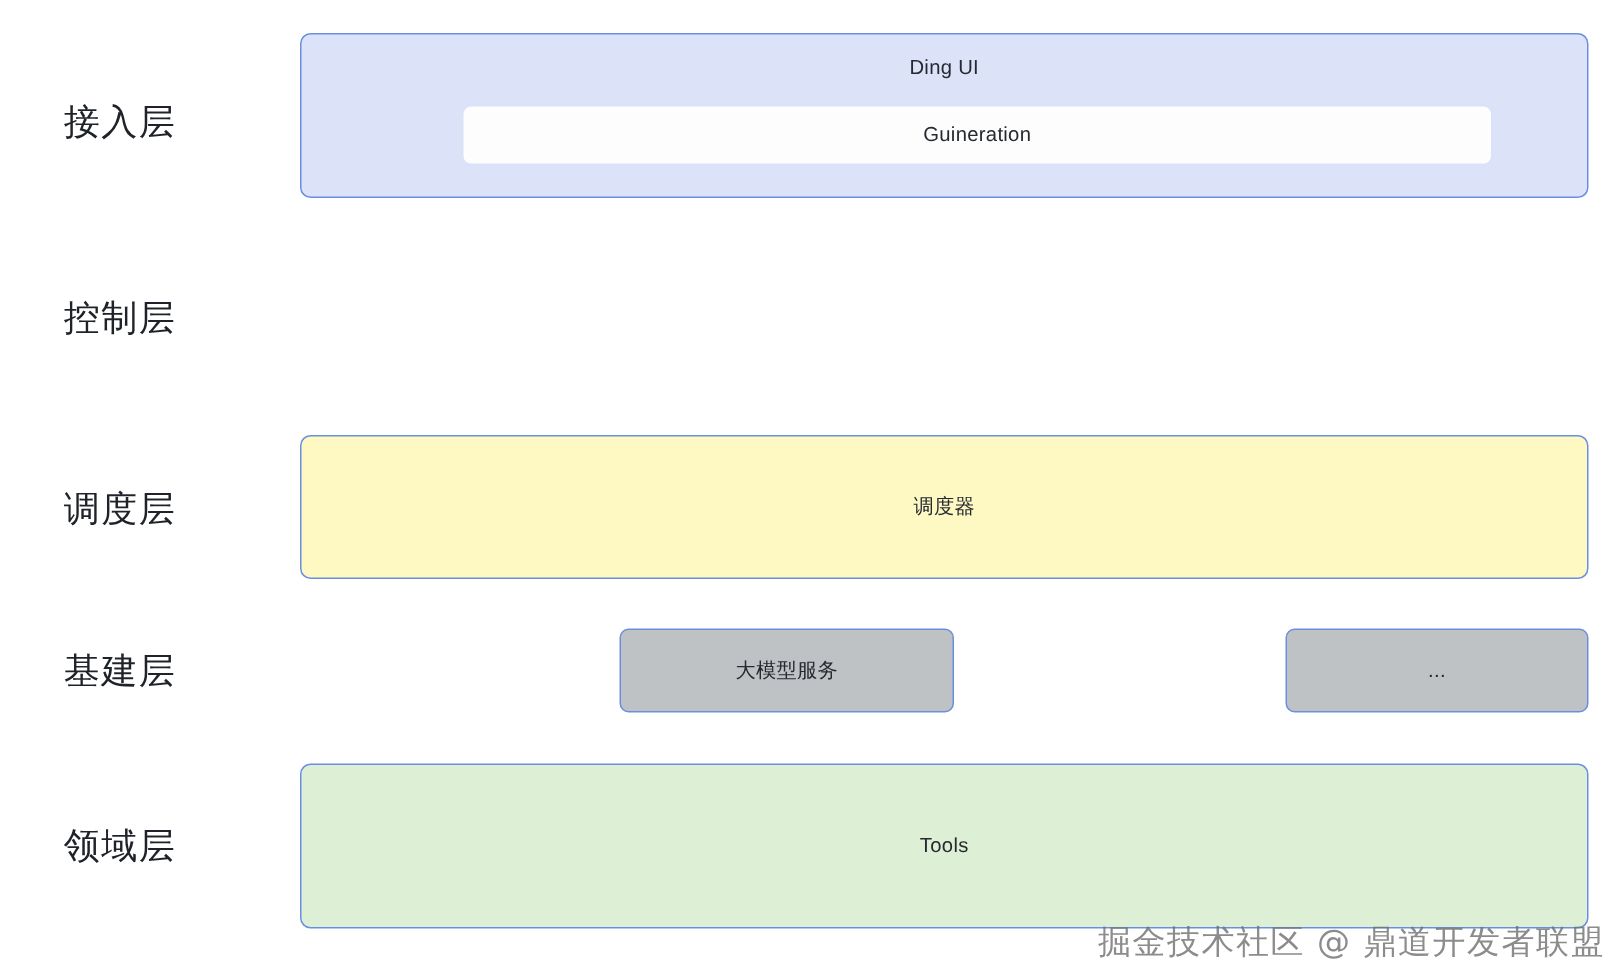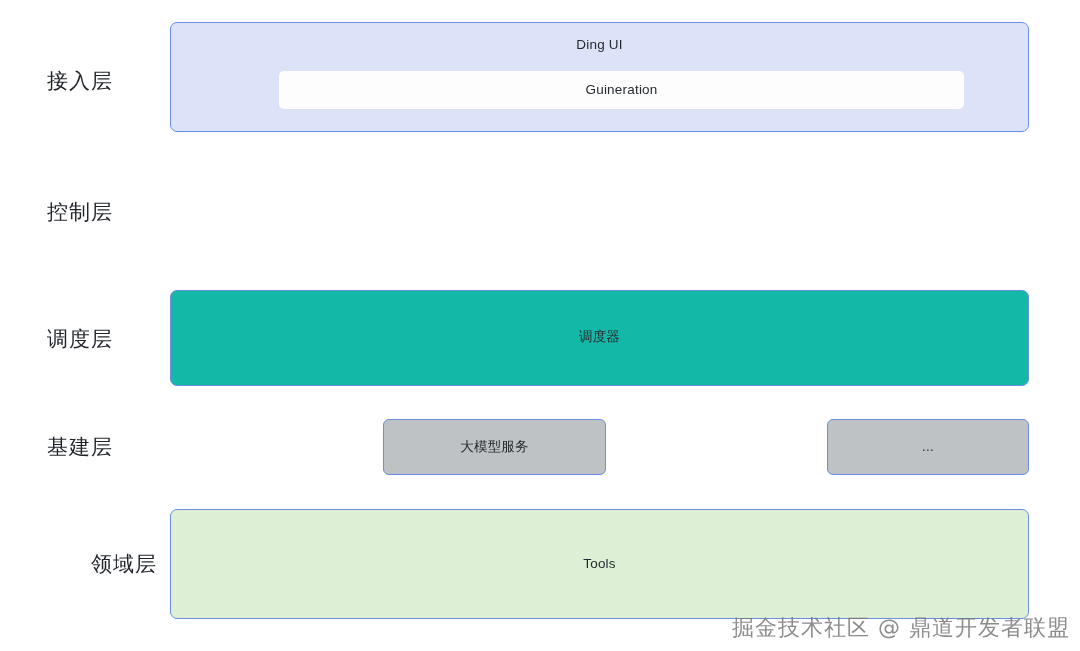--- a/index.html
+++ b/index.html
@@ -19,39 +19,40 @@
     position: absolute;
     inset: 0;
   }
 
   
   .row-label {
     position: absolute;
     left: 0;
     width: 160px;
     text-align: center;
-    font-size: 21px;
+    font-size: 24px;
     color: #1f2329;
     letter-spacing: 1px;
     line-height: 1;
     white-space: nowrap;
   }
 
   
   .box {
     position: absolute;
     box-sizing: border-box;
     border: 1.6px solid #6b8fe0;
     border-radius: 7px;
     display: flex;
     align-items: center;
     justify-content: center;
     font-size: 13.5px;
     color: #262a30;
     letter-spacing: .2px;
+    margin-left: 30px;
   }
 
   .box-label {
     line-height: 1;
     white-space: nowrap;
   }
 
   
   .box-access {
     left: 170px;
@@ -95,22 +96,21 @@
     height: 96px;
     background: #fae3e3;
   }
 
   
   .box-schedule {
     left: 170px;
     top: 290px;
     width: 859px;
     height: 96px;
-    background: #14b8a6;
-    font-family: Liberation Mono, monospace;
+    background: #fef9c3;
   }
 
   
   .box-infra {
     top: 419px;
     height: 56px;
     background: #bfc2c4;
     border-radius: 6px;
   }
   .infra-1 { left: 170px;  width: 202px; }
@@ -142,21 +142,21 @@
 </style>
 </head>
 <body>
 
 <div id="diagram">
 
   <div class="row-label" style="top:70px;">接入层</div>
   <div class="row-label" style="top:201px;">控制层</div>
   <div class="row-label" style="top:328px;">调度层</div>
   <div class="row-label" style="top:436px;">基建层</div>
-  <div class="row-label" style="top:553px;margin-left:44px;">领域层</div>
+  <div class="row-label" style="top:553px;">领域层</div>
 
   <div class="box box-access">
     <div class="access-title">Ding UI</div>
     <div class="inner-white">
       <span class="box-label">Guineration</span>
     </div>
   </div>
 
 
   <div class="box box-schedule">

